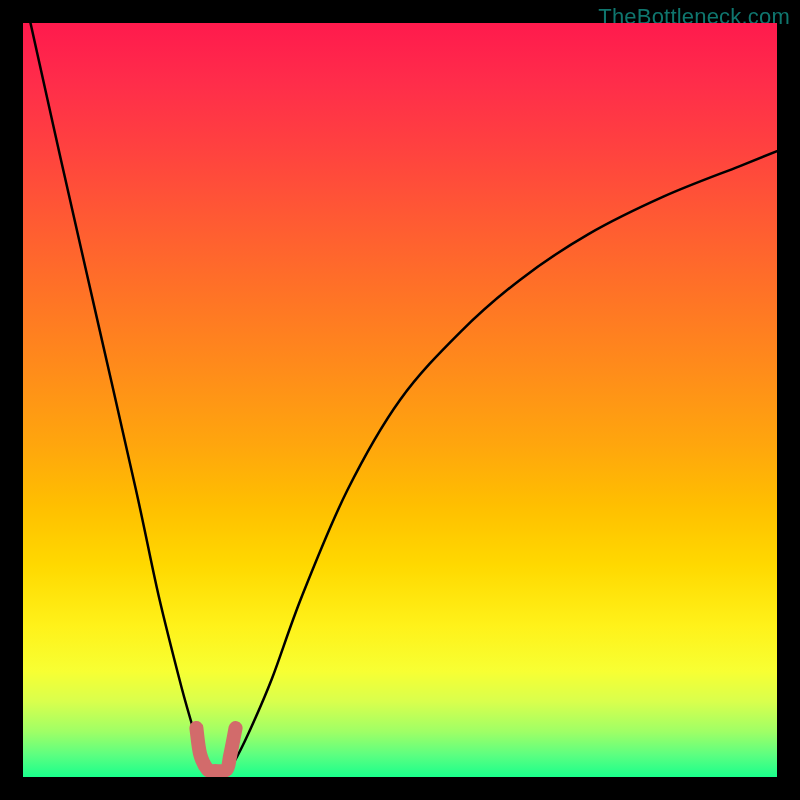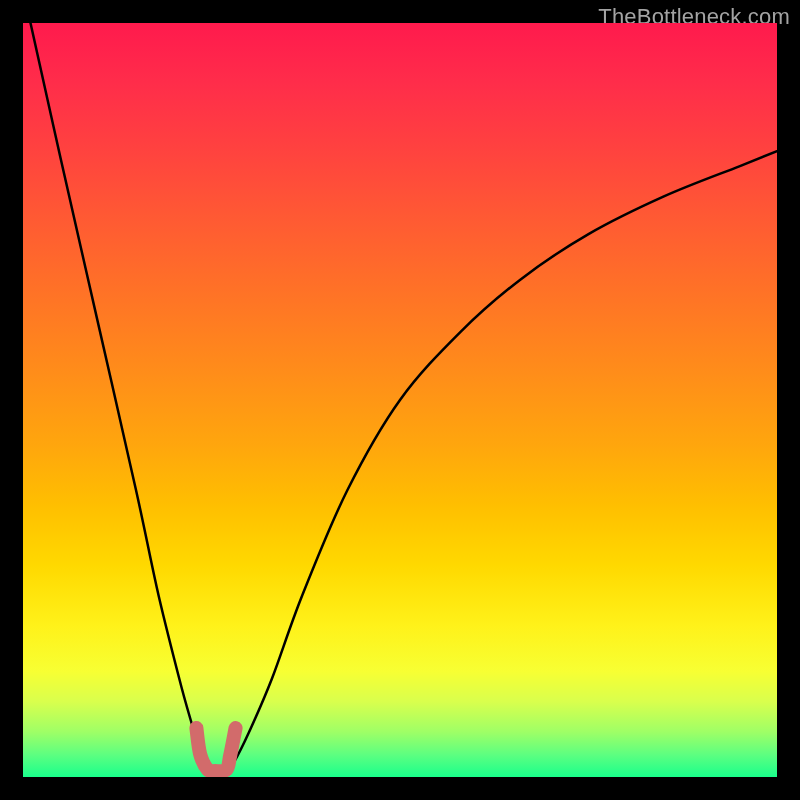--- a/index.html
+++ b/index.html
@@ -44,21 +44,21 @@
     position: absolute;
     left: 0;
     top: 0;
     width: 754px;
     height: 754px;
   }
   .watermark {
     position: absolute;
     top: 4px;
     right: 10px;
-    color: #a3a3a3;
+    color: #0f766e;
     font-size: 22px;
     font-weight: 500;
     letter-spacing: 0.2px;
     user-select: none;
   }
 </style>
 </head>
 <body>
 
 <div class="stage">

